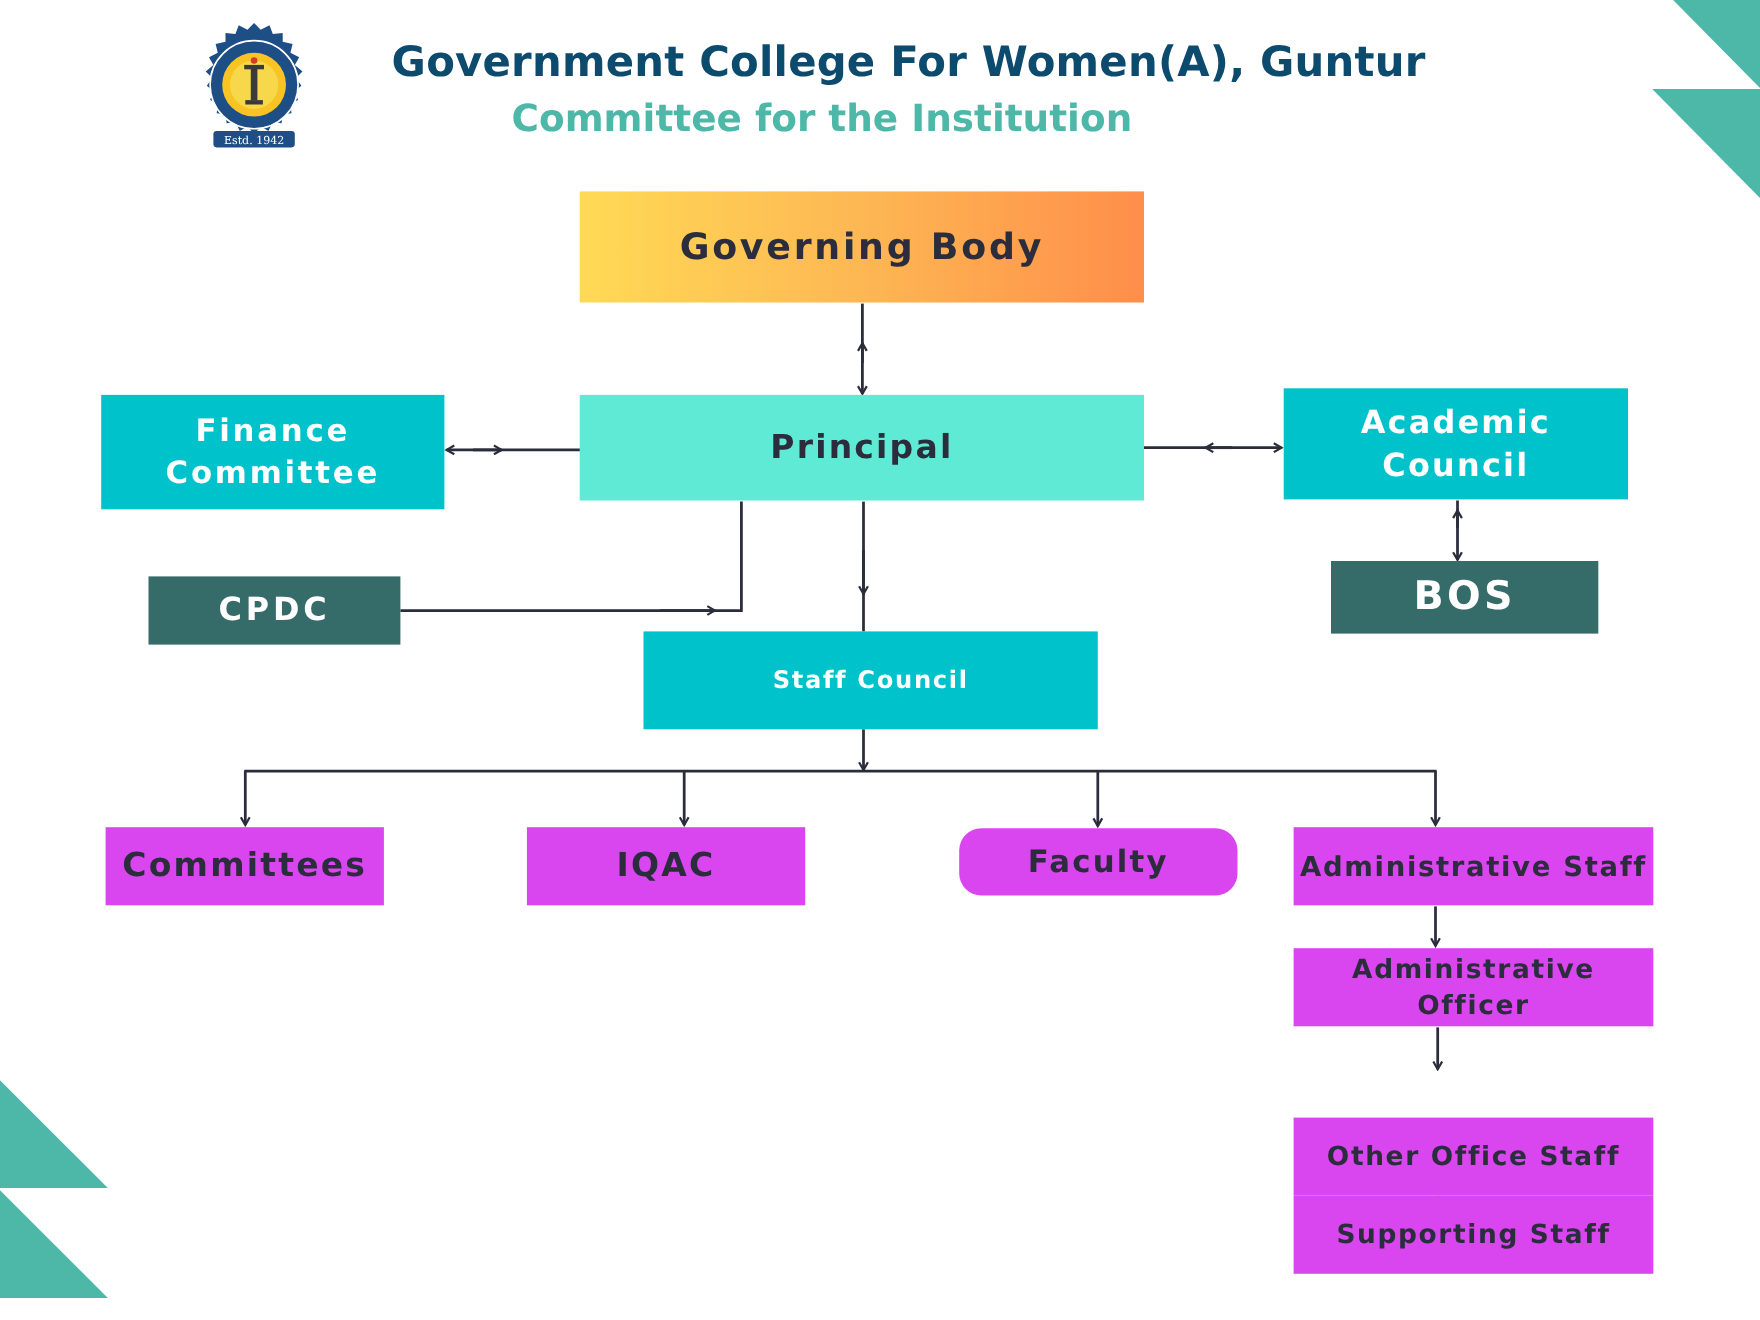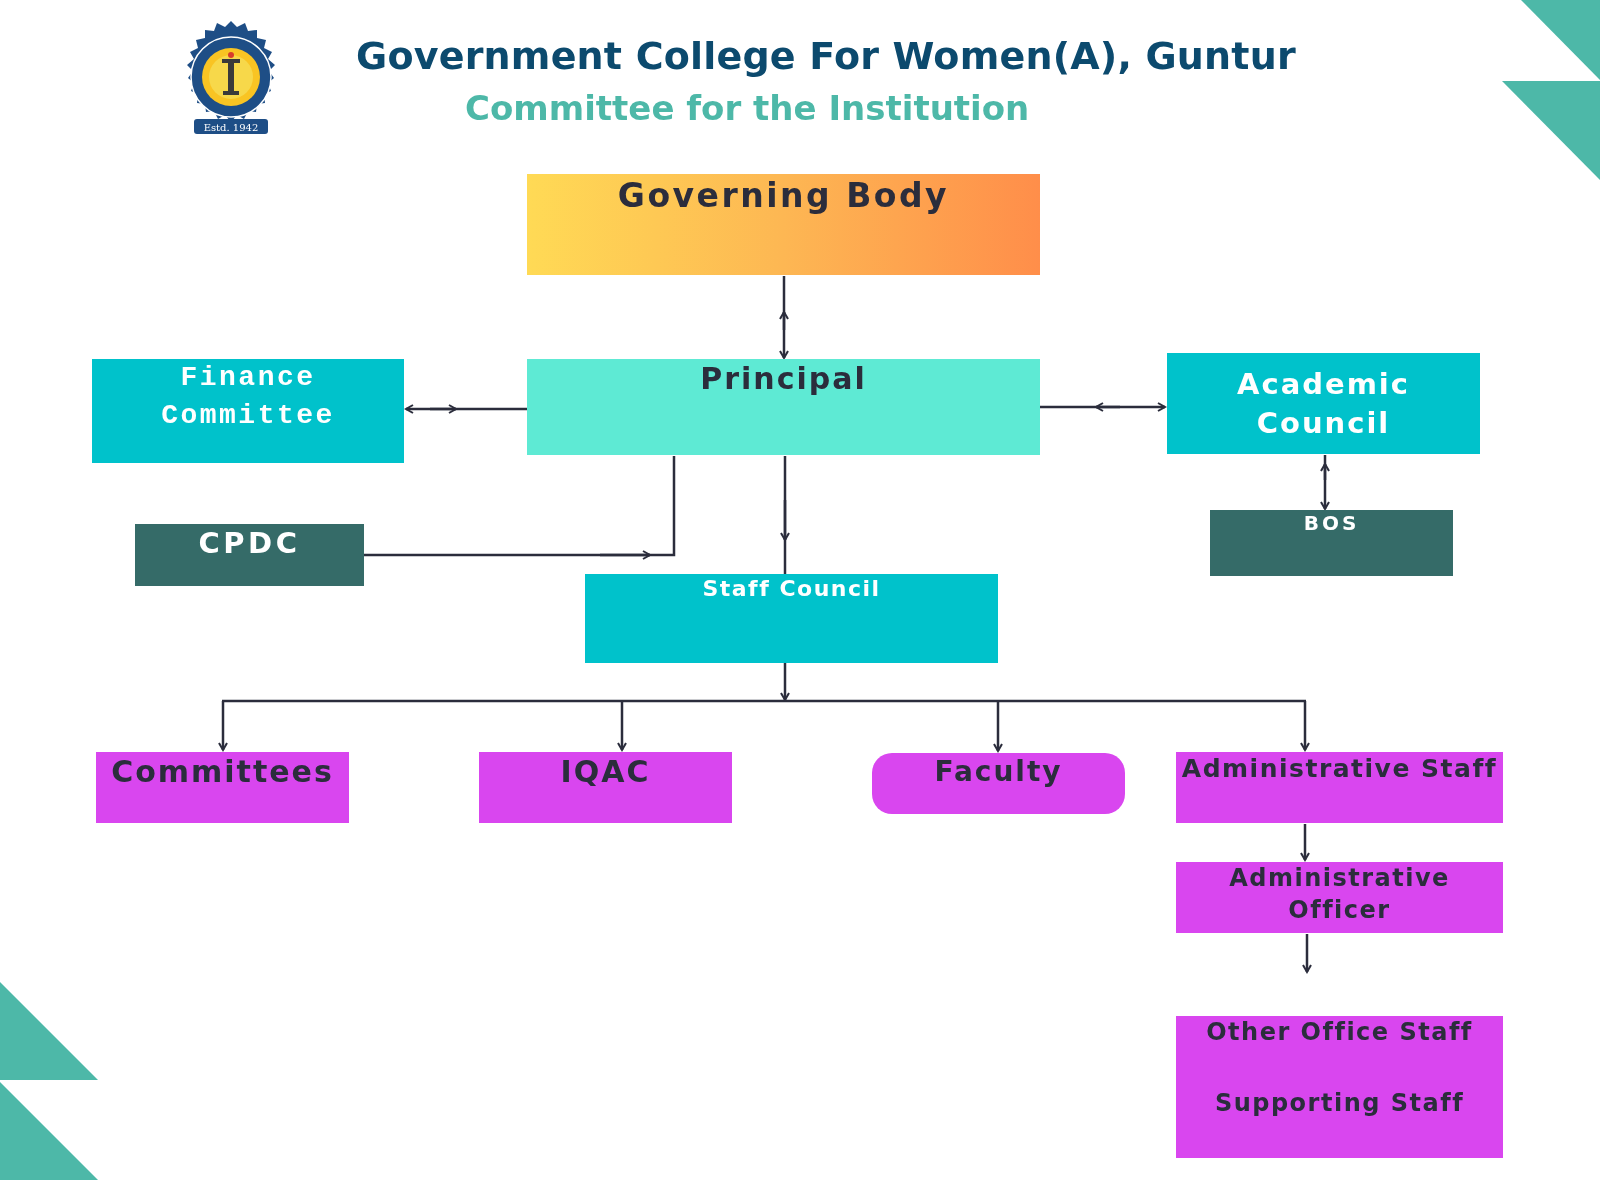--- a/index.html
+++ b/index.html
@@ -16,21 +16,21 @@
     position: absolute; left: 312px; top: 34px; width: 960px;
     font-family: "DejaVu Sans", sans-serif; font-weight: bold;
     font-size: 38px; color: #0c4a6e; white-space: nowrap; letter-spacing: 0.2px; margin-left: 44px;
   }
   .subtitle {
     position: absolute; left: 465px; top: 88px; width: 620px;
     font-family: "DejaVu Sans", sans-serif; font-weight: bold;
     font-size: 34px; color: #4db8a8; white-space: nowrap;
   }
   .node {
-    position: absolute; display: flex; align-items: flex-start; justify-content: center;
+    position: absolute; display: flex; align-items: center; justify-content: center;
     text-align: center; font-family: "DejaVu Sans", sans-serif; font-weight: bold;
     letter-spacing: 1.5px; box-sizing: border-box; line-height: 1.35;
   }
   .dark-text { color: #2b2d3c; }
   .light-text { color: #ffffff; }
   .cyan { background: #00c2cb; }
   .teal { background: #356b68; }
   .green { background: #5eead4; }
   .pink { background: #d946ef; }
   .gradient { background: linear-gradient(90deg, #ffda55 0%, #fdb753 50%, #ff8e4a 100%); }
@@ -105,29 +105,29 @@
 </svg>
 
 <div class="node gradient dark-text" style="left:527px;top:174px;width:513px;height:101px;font-size:33px;letter-spacing:2.5px;">
   <span>Governing Body</span>
 </div>
 
 <div class="node green dark-text" style="left:527px;top:359px;width:513px;height:96px;font-size:30px;letter-spacing:2px;">
   <span>Principal</span>
 </div>
 
-<div class="node cyan light-text" style="left:92px;top:359px;width:312px;height:104px;font-size:28px;letter-spacing:2.5px;padding:0 40px;font-family:Liberation Mono, monospace;">
+<div class="node cyan light-text" style="left:92px;top:359px;width:312px;height:104px;font-size:28px;letter-spacing:2.5px;padding:0 40px;">
   <span>Finance Committee</span>
 </div>
 
 <div class="node cyan light-text" style="left:1167px;top:353px;width:313px;height:101px;font-size:29px;letter-spacing:2px;align-items:flex-start;padding-top:12px;">
   <span>Academic Council</span>
 </div>
 
-<div class="node teal light-text" style="left:1210px;top:510px;width:243px;height:66px;font-size:20px;letter-spacing:3px;">
+<div class="node teal light-text" style="left:1210px;top:510px;width:243px;height:66px;font-size:36px;letter-spacing:3px;">
   <span>BOS</span>
 </div>
 
 <div class="node teal light-text" style="left:135px;top:524px;width:229px;height:62px;font-size:29px;letter-spacing:3.5px;">
   <span>CPDC</span>
 </div>
 
 <div class="node cyan light-text" style="left:585px;top:574px;width:413px;height:89px;font-size:22px;letter-spacing:1.5px;">
   <span>Staff Council</span>
 </div>

